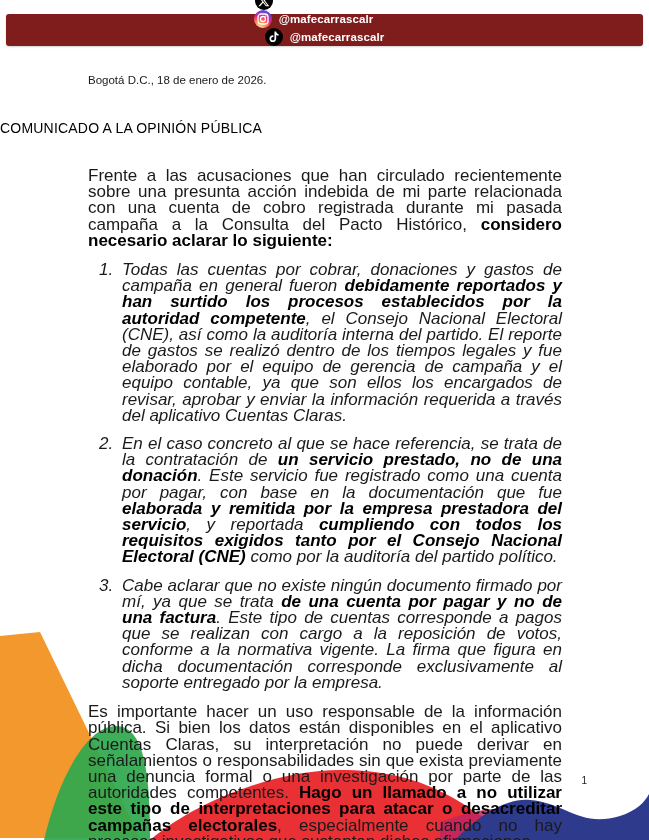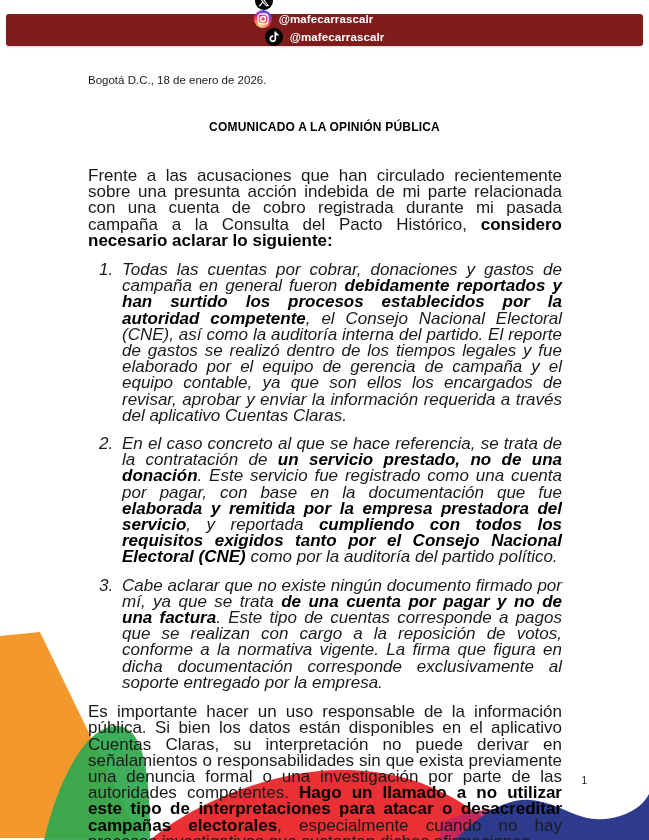--- a/index.html
+++ b/index.html
@@ -78,23 +78,23 @@
     left: 88px;
     top: 74px;
     font-size: 11.5px;
     color: #1a1a1a;
   }
   .title {
     position: absolute;
     left: 0;
     right: 0;
     top: 120px;
-    text-align: center;
-    font-size: 12px;
-    font-weight: bold;
+    text-align: left;
+    font-size: 14px;
+    font-weight: normal;
     color: #000000;
     letter-spacing: 0.2px;
   }
   .content {
     position: absolute;
     left: 88px;
     top: 168px;
     width: 474px;
     font-size: 17px;
     line-height: 16.2px;

